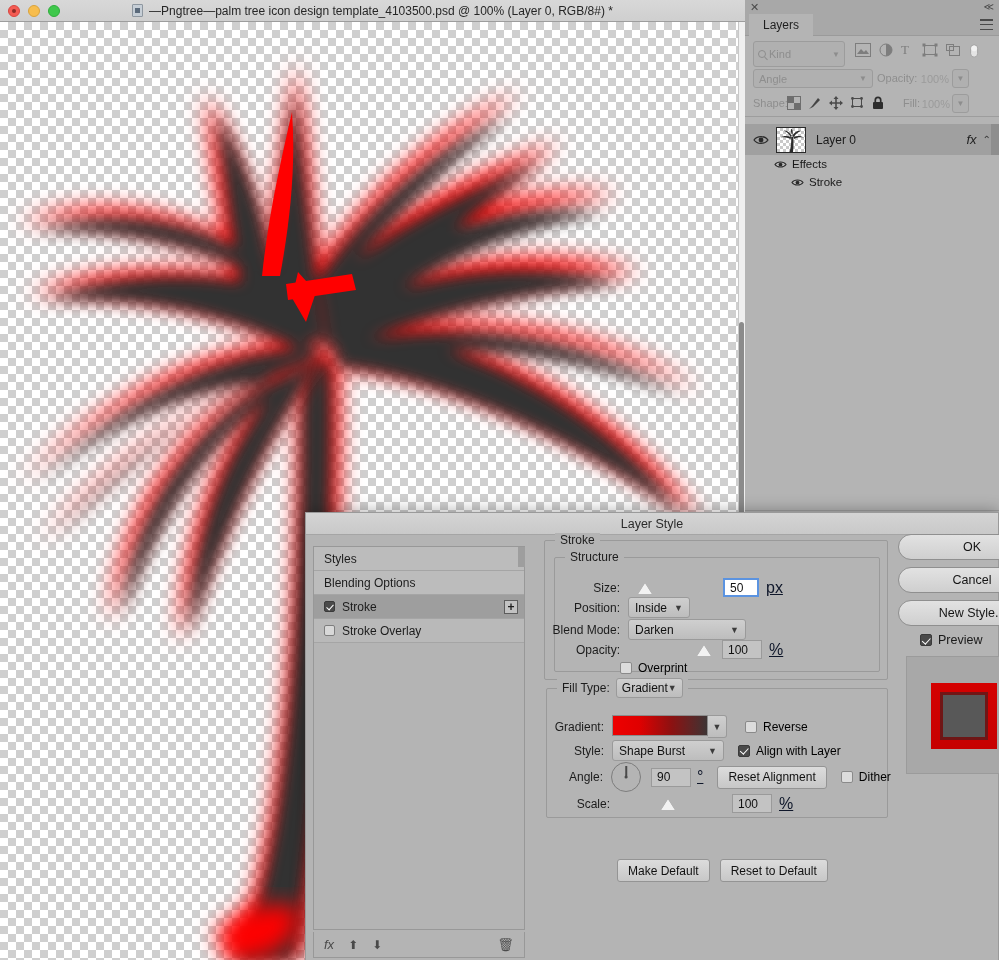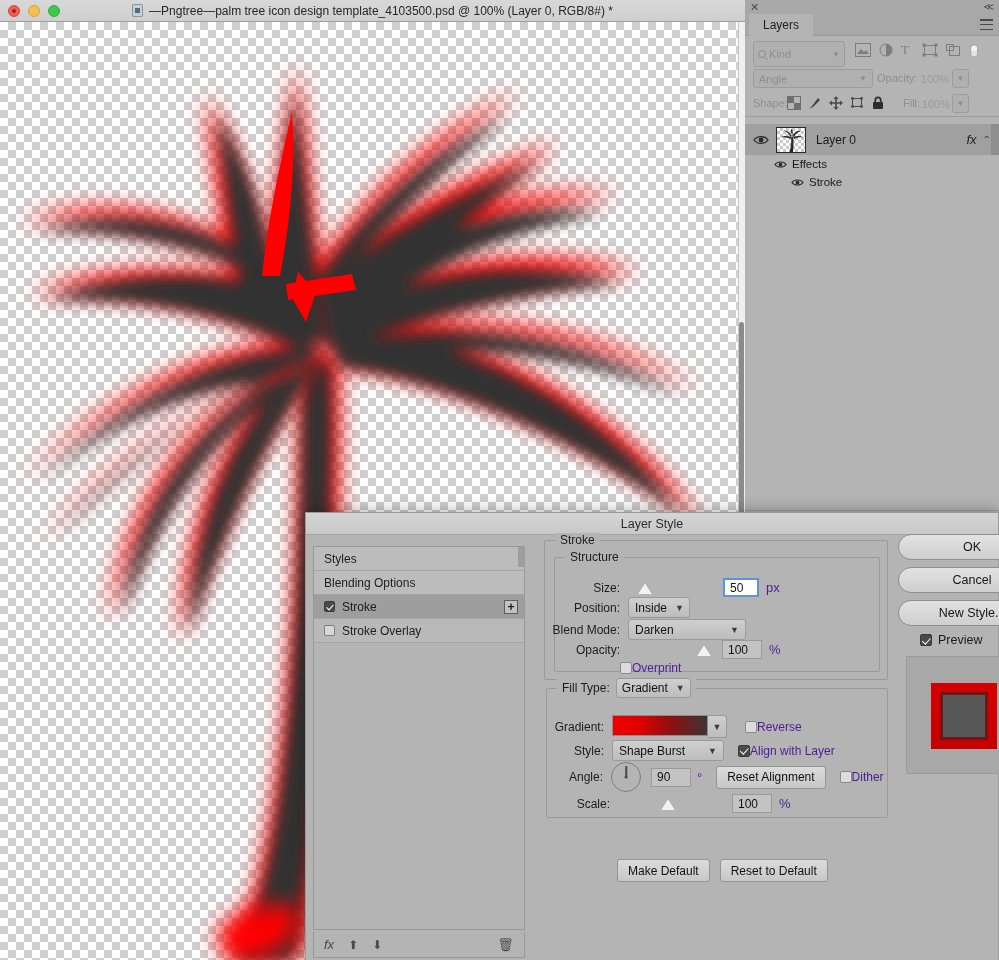--- a/index.html
+++ b/index.html
@@ -243,29 +243,29 @@
     position:absolute; top:2px; width:0;height:0;
     border-left:7px solid transparent; border-right:7px solid transparent;
     border-bottom:11px solid #f2f2f2;
     filter: drop-shadow(0 0 0.5px #666);
   }
   .numfield{
     height:19px; background:#c3c3c3; border:1px solid #9a9a9a;
     display:flex;align-items:center; padding:0 5px; font-size:12px; color:#111;
   }
   .numfield.focus{ background:#fff; border:2px solid #5b93e0; }
-  .unit{ font-size:13px;color:#4c1d95; }
+  .unit{ font-size:16px;color:#0f172a;text-decoration:underline; }
   .sel{
     height:21px; background:linear-gradient(#cfcfcf,#bdbdbd);
     border:1px solid #9a9a9a; border-radius:3px;
-    display:flex;align-items:center; padding:0 6px; gap:8px;
+    display:flex;align-items:center; padding:0 6px; 
     font-size:12px; color:#111;text-align:center;
   }
   .sel .chev{ margin-left:auto; font-size:9px; color:#3c3c3c;}
-  .chkrow{ display:flex;align-items:center;font-size:12px;color:#4c1d95;}
+  .chkrow{ display:flex;align-items:center;gap:6px; font-size:12px;color:#000000;}
   .cb2{
     width:12px;height:12px;background:#dcdcdc;border:1px solid #8a8a8a;border-radius:2px;
     position:relative; flex:none;
   }
   .cb2.on{ background:#4a4a4a;border-color:#3a3a3a;}
   .cb2.on::after{
     content:""; position:absolute;left:3px;top:0.5px;width:3.5px;height:6.5px;
     border:solid #fff;border-width:0 1.7px 1.7px 0; transform:rotate(42deg);
   }
   #grad-swatch{

